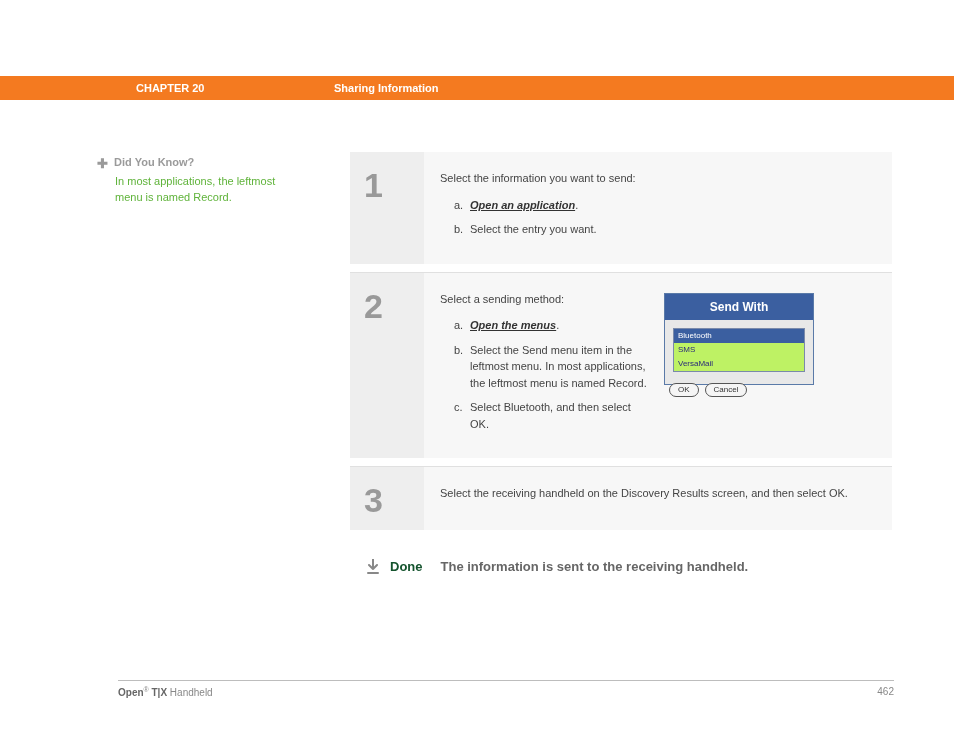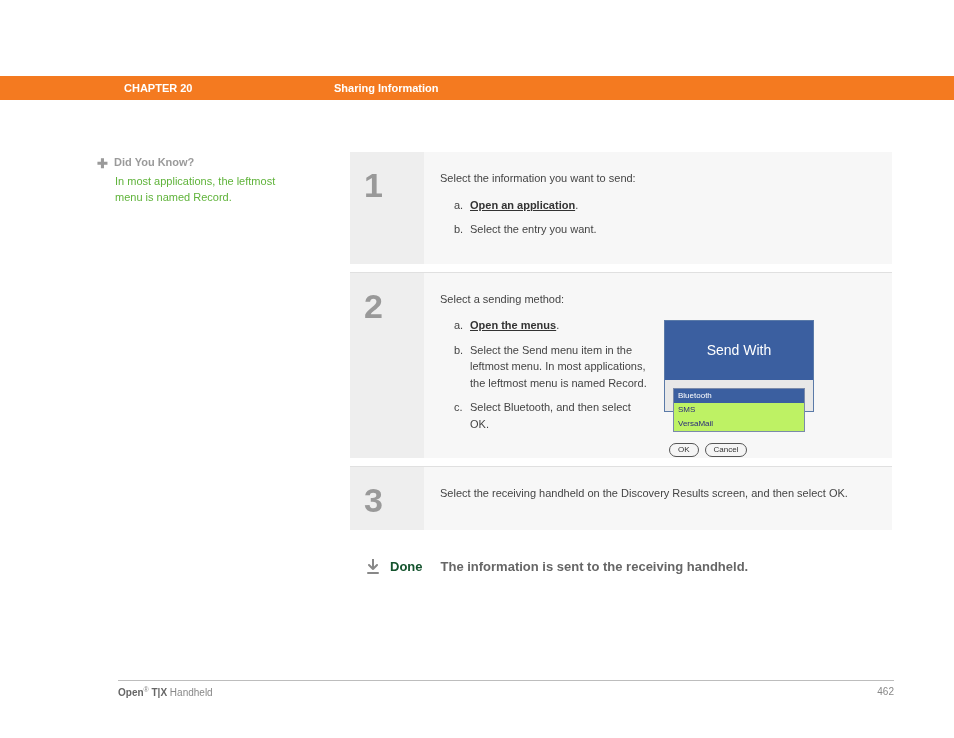--- a/index.html
+++ b/index.html
@@ -11,21 +11,21 @@
     left: 0; right: 0;
     top: 76px;
     height: 24px;
     background: #f47a20;
     display: flex;
     align-items: center;
     color: #fff;
     font-size: 11px;
     font-weight: bold;
   }
-  .orange-bar .chap { position: absolute; left: 124px; }
+  .orange-bar .chap { position: absolute; left: 136px; }
   .orange-bar .title { position: absolute; left: 334px; }
 
   .sidebar {
     position: absolute;
     left: 97px;
     top: 155px;
     width: 200px;
     font-size: 11px;
     line-height: 1.45;
   }
@@ -71,27 +71,26 @@
   }
   .step-body {
     flex: 1;
     background: #f7f7f7;
     padding: 18px 16px 18px 16px;
     font-size: 11px;
     line-height: 1.5;
     color: #444;
     display: flex;
     gap: 14px;
-    align-items: center;
   }
   .step-text { flex: 1; }
   .step-text p { margin-bottom: 10px; }
   .step-text .sub { margin-left: 14px; margin-bottom: 8px; display: flex; }
   .step-text .sub .lab { flex: 0 0 16px; }
-  .step-text .link { font-weight: bold; text-decoration: underline; color: #333; }
+  .step-text .link { font-weight: bold; text-decoration: underline; color: #333; font-style: italic; }
 
   .done-row {
     display: flex;
     align-items: center;
     padding: 20px 16px 20px 14px;
     font-size: 13px;
   }
   .done-arrow {
     width: 18px; height: 18px;
     color: #888;
@@ -110,23 +109,23 @@
     background: #e8e8e8;
     font-size: 9px;
     display: flex;
     flex-direction: column;
     margin-top: 2px;
   }
   .dialog .titlebar {
     background: #3b5fa0;
     color: #fff;
     text-align: center;
-    font-weight: normal;
-    padding: 19px 0;
-    font-size: 14px;
+    font-weight: bold;
+    padding: 4px 0;
+    font-size: 12px;
   }
   .dialog .list {
     margin: 8px;
     background: #bef264;
     border: 1px solid #7a8aaa;
     flex: 1;
   }
   .dialog .list .opt { padding: 1px 4px; color: #2a2a7a; font-size: 8px; }
   .dialog .list .opt.sel { background: #3b5fa0; color: #fff; }
   .dialog .btns {

